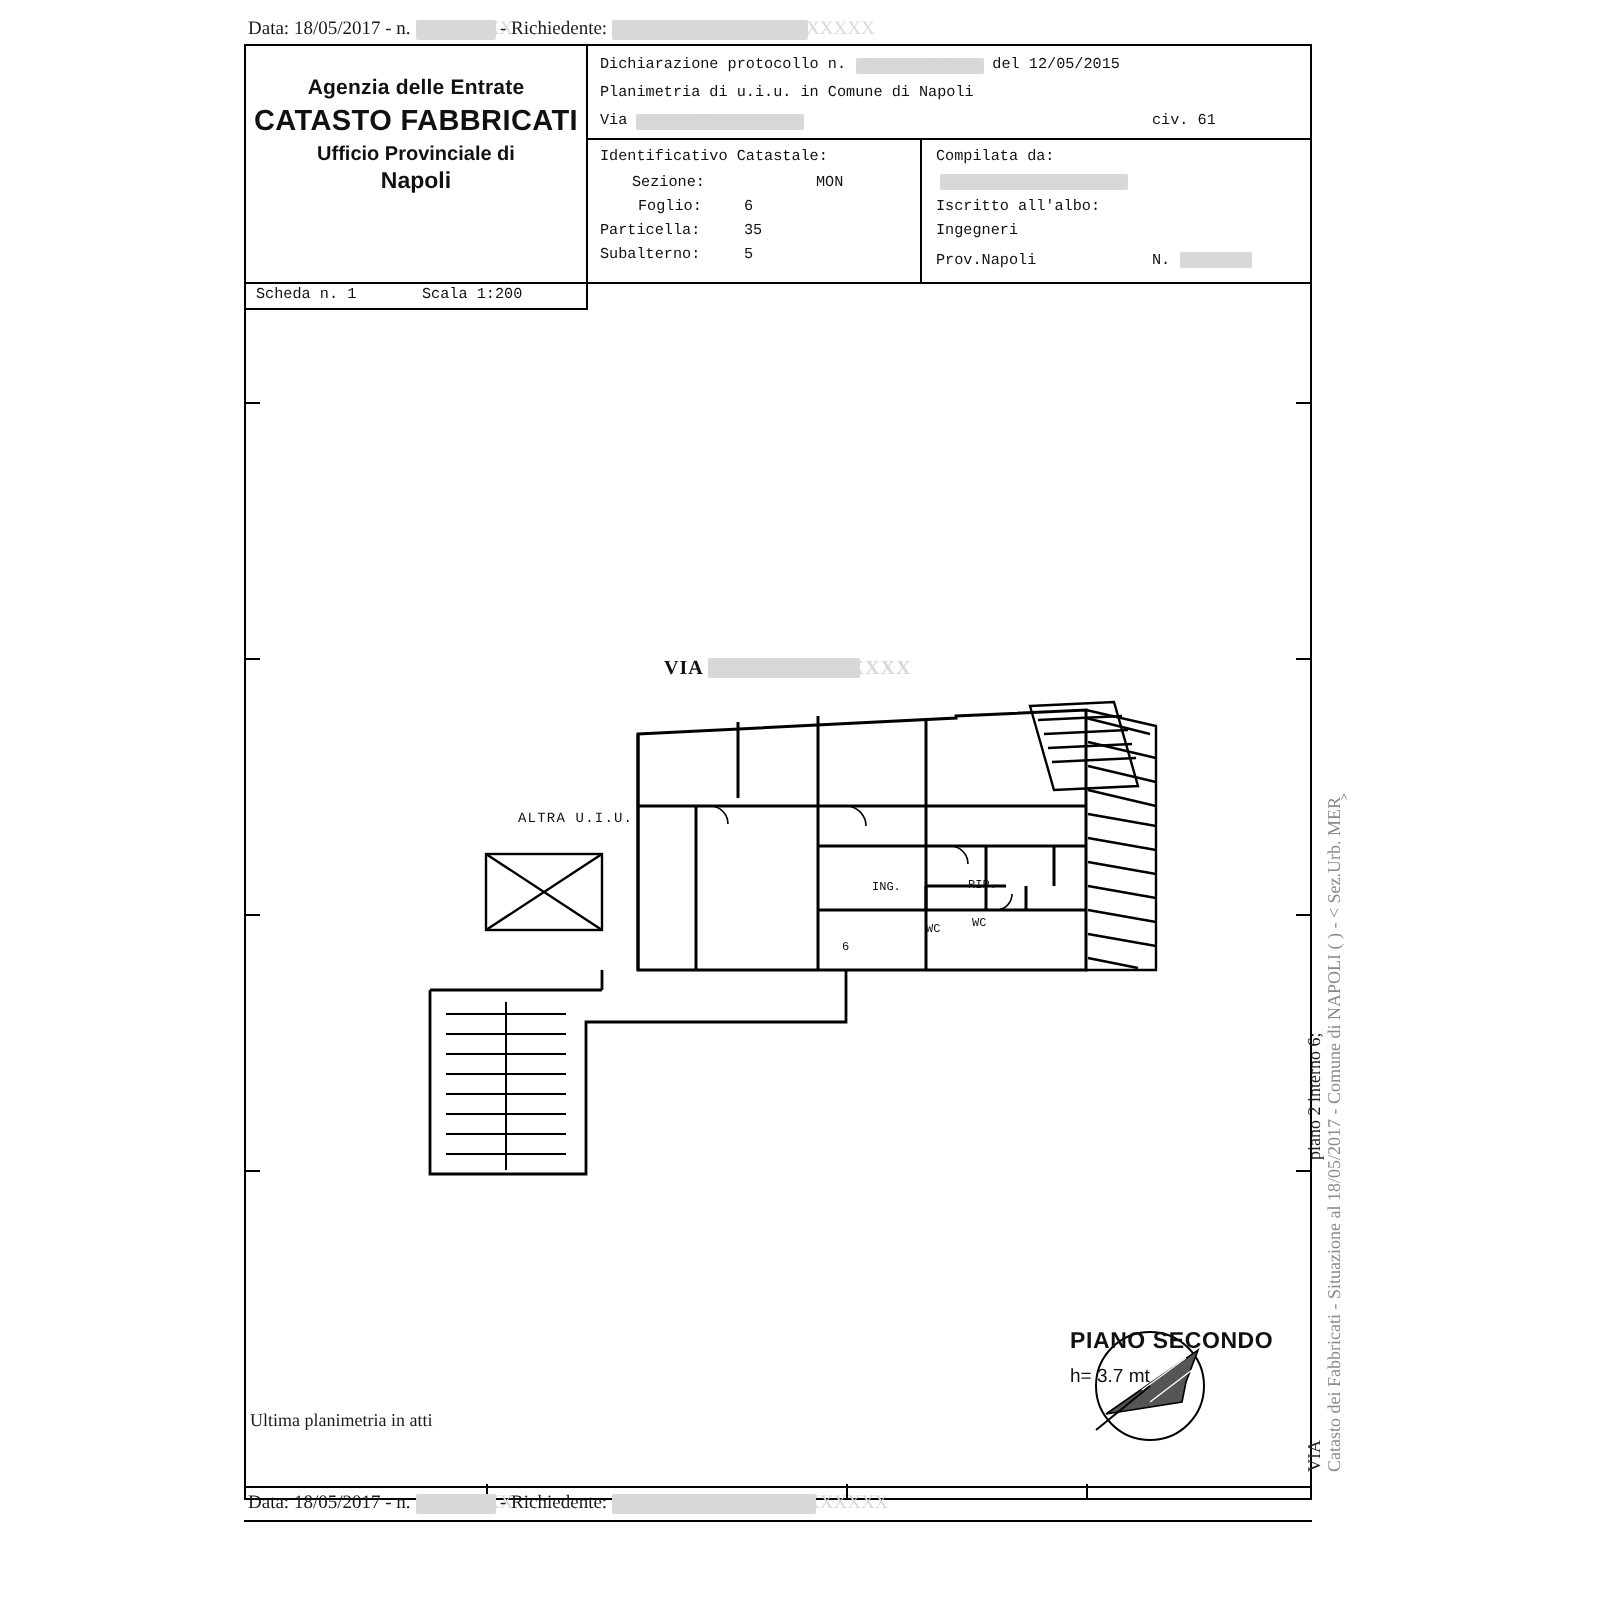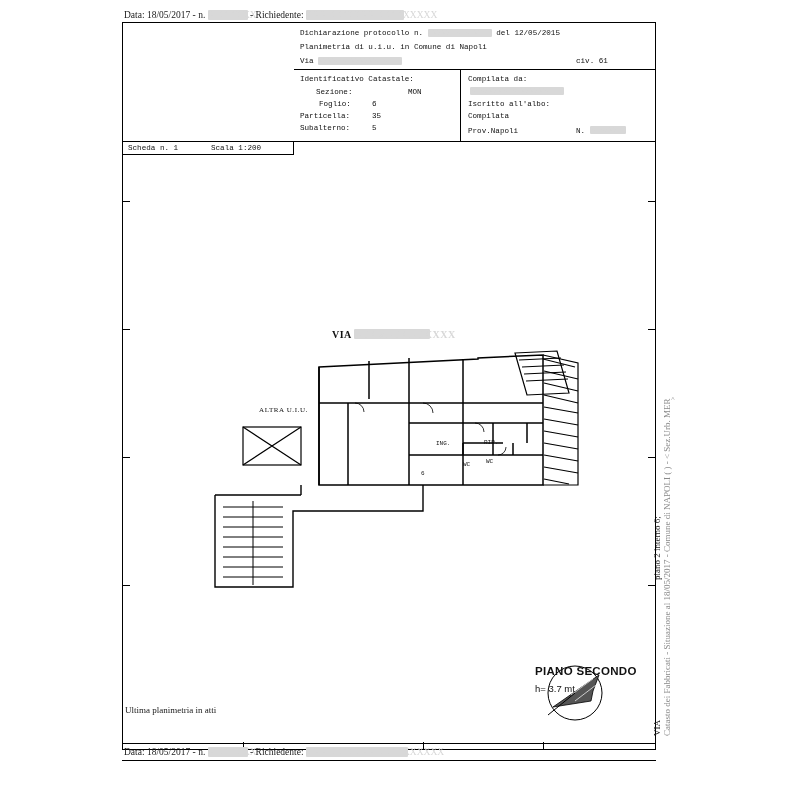--- a/index.html
+++ b/index.html
@@ -169,21 +169,21 @@
   }
   .room-label {
     position: absolute;
     font-family: "Liberation Mono", monospace;
     font-size: 6px;
     color: #111;
     white-space: nowrap;
   }
   .altra {
     position: absolute;
-    font-family: Liberation Serif, serif;
+    font-family: Liberation Mono, monospace;
     font-size: 7px;
     letter-spacing: .6px;
     white-space: nowrap;
   }
   .piano {
     position: absolute;
     font-family: "Liberation Sans", sans-serif;
     font-size: 11.5px;
     font-weight: bold;
     letter-spacing: .3px;
@@ -257,20 +257,26 @@
 <div class="page">
 
   <div class="meta-line" style="left:124px; top:10px;">
     <span>Data: 18/05/2017 - n. </span><span class="redact" style="width:38px;">XXXXXXX</span><span> - Richiedente: </span><span class="redact" style="width:96px;">XXXXXXXXXXXXXXXXXXX</span>
   </div>
 
   <div class="doc-frame">
 
     <div class="hdr">
 
+      <div class="hdr-left">
+        <div class="agenzia">Agenzia delle Entrate</div>
+        <div class="catasto">CATASTO FABBRICATI</div>
+        <div class="ufficio">Ufficio Provinciale di</div>
+        <div class="napoli">Napoli</div>
+      </div>
 
       <div class="hdr-right">
 
         <div class="hdr-row" style="left:6px; top:6px;">
           <span>Dichiarazione protocollo n.</span>
           <span class="redact" style="width:62px;">XXXXXXXXXXX</span>
           <span>del  12/05/2015</span>
         </div>
         <div class="hdr-row" style="left:6px; top:20px;">Planimetria di u.i.u. in Comune di Napoli</div>
         <div class="hdr-row" style="left:6px; top:34px;">
@@ -291,21 +297,21 @@
         <div class="hdr-row" style="left:6px; top:89px;">Particella:</div>
         <div class="hdr-row" style="left:78px; top:89px;">35</div>
         <div class="hdr-row" style="left:6px; top:101px;">Subalterno:</div>
         <div class="hdr-row" style="left:78px; top:101px;">5</div>
 
         <div class="hdr-row" style="left:174px; top:52px;">Compilata da:</div>
         <div class="hdr-row" style="left:176px; top:64px;">
           <span class="redact" style="width:92px;">XXXXXXXX XXXXXXXXX</span>
         </div>
         <div class="hdr-row" style="left:174px; top:77px;">Iscritto all'albo:</div>
-        <div class="hdr-row" style="left:174px; top:89px;">Compilata</div>
+        <div class="hdr-row" style="left:174px; top:89px;">Ingegneri</div>
         <div class="hdr-row" style="left:174px; top:104px;">Prov.Napoli</div>
         <div class="hdr-row" style="left:282px; top:104px;">N.</div>
         <div class="hdr-row" style="left:296px; top:103px;">
           <span class="redact" style="width:34px;">XXXXXX</span>
         </div>
       </div>
     </div>
 
     <div class="scheda-bar">
       <span class="s1">Scheda n. 1</span>

